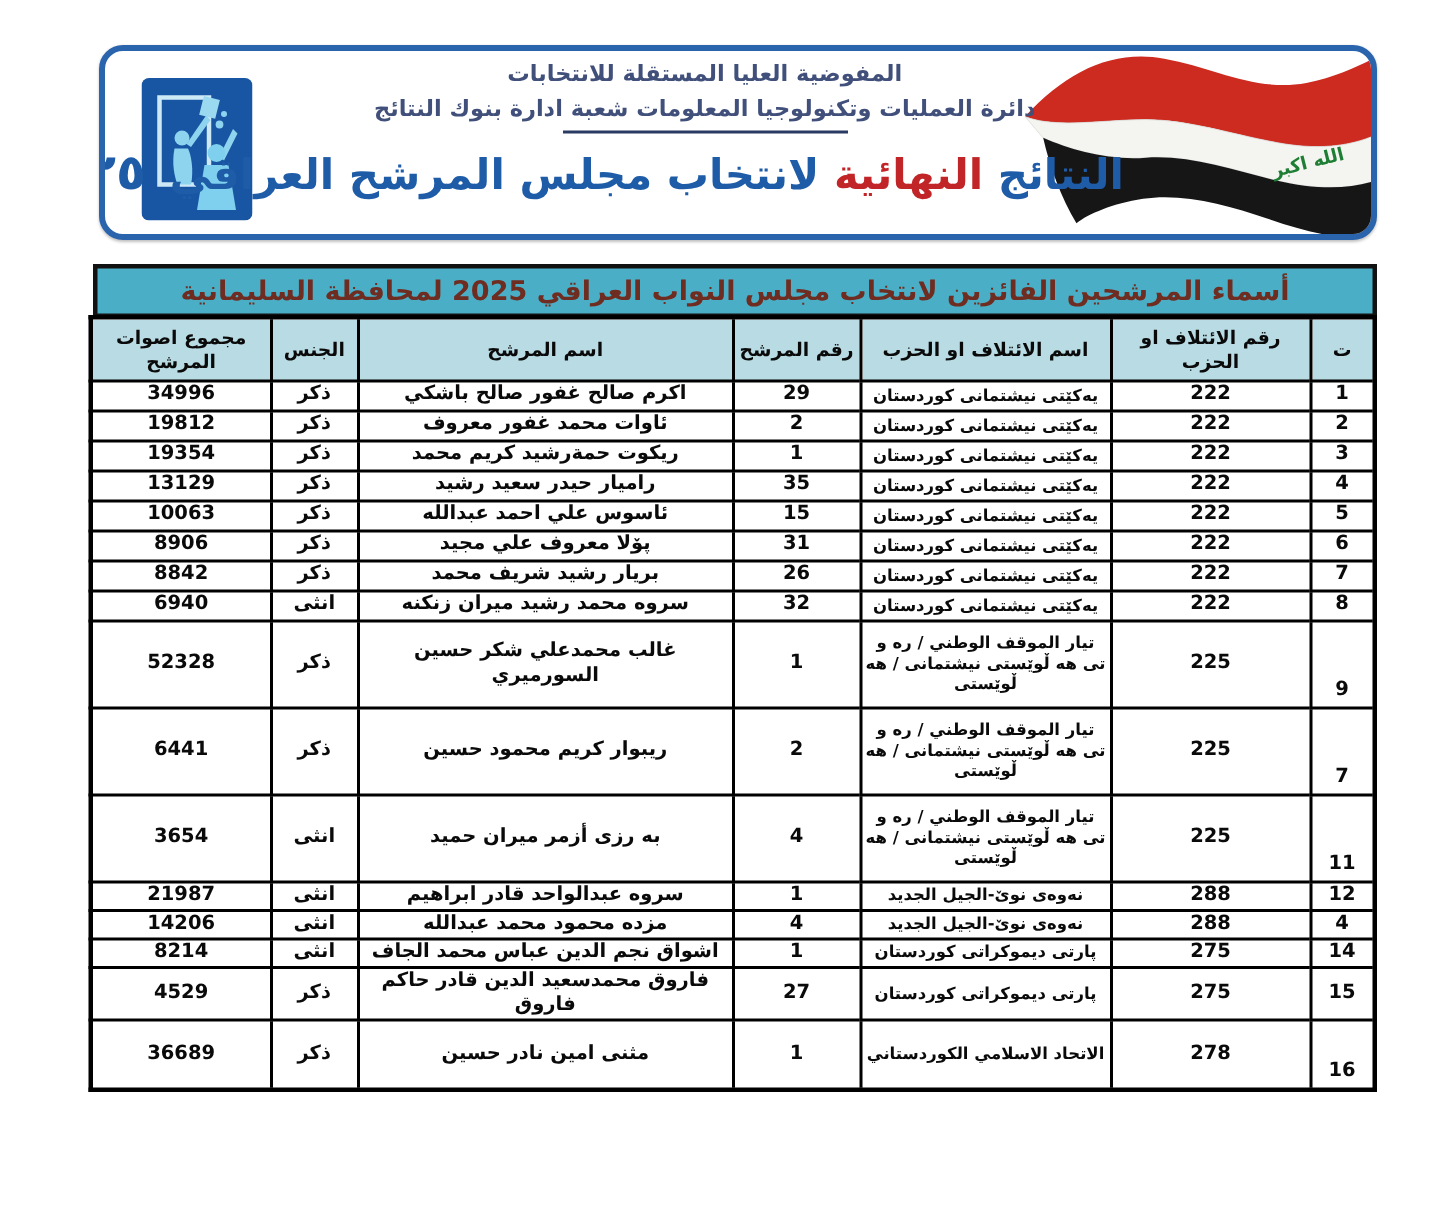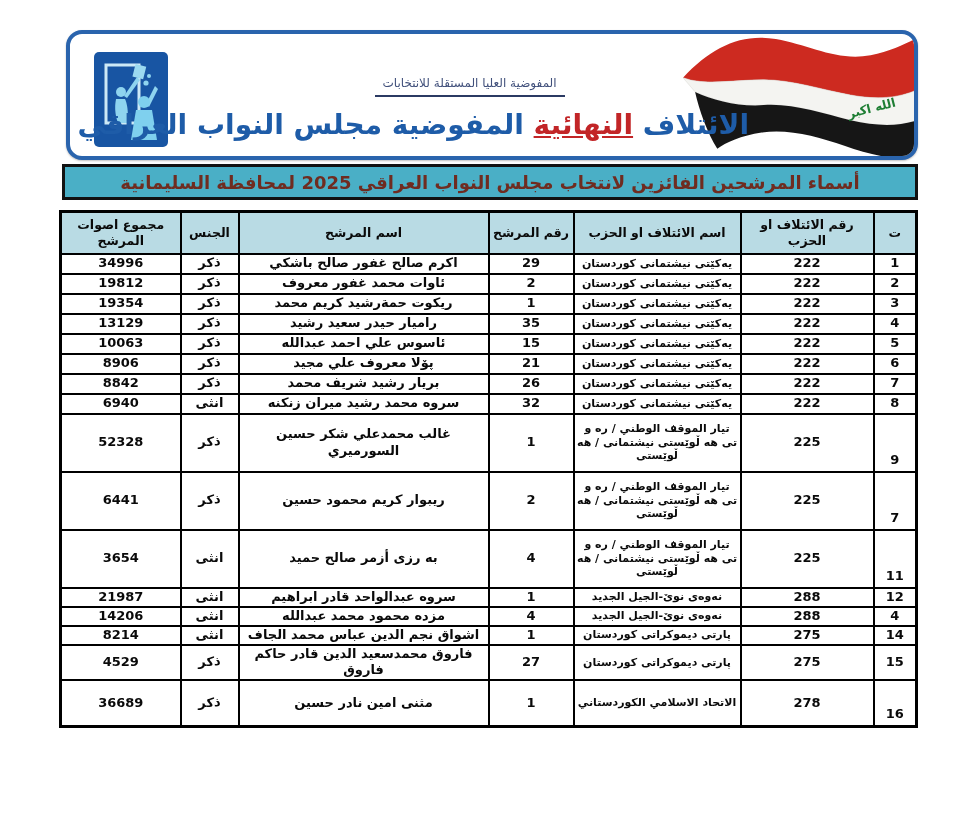--- a/index.html
+++ b/index.html
@@ -12,31 +12,31 @@
     position:absolute;top:30px;left:66px;width:844px;height:122px;
     background:#fff;border:4px solid var(--banner_border,#2a64ad);
     border-radius:16px;overflow:hidden;box-shadow:0 1px 2px rgba(0,0,0,.25);
   }
   .logo{position:absolute;top:18px;left:24px;width:74px;height:95px;}
   .flag{position:absolute;top:-3px;right:-3px;width:234px;height:134px;}
   .flag-text{fill:var(--flag_green,#1e7e34);font-weight:bold;font-size:12px;}
   .banner-text{
     position:absolute;top:4px;left:120px;right:165px;text-align:center;
   }
-  .org-line{font-size:12px;color:var(--org_text,#41507b);line-height:1.55;font-weight:normal;margin-top:36px;}
+  .org-line{font-size:15px;color:var(--org_text,#41507b);line-height:1.55;font-weight:bold;}
   .org-underline{width:190px;border-bottom:2px solid #2b3a63;margin:2px auto 2px;}
   .main-title{
     margin-top:6px;font-size:28px;font-weight:bold;color:var(--title_blue,#1e5ca8);
     white-space:nowrap;letter-spacing:-0.5px;
   }
-  .main-title .red{color:var(--title_red,#c22527);text-decoration:underline;}
+  .main-title .red{color:var(--title_red,#c22527);}
   .main-title .year{font-size:33px;margin-right:6px;letter-spacing:2px;}
   
   .subtitle-bar{
-    position:absolute;top:164px;left:62px;width:856px;height:36px;box-sizing:border-box;
+    position:absolute;top:176px;left:62px;width:856px;height:36px;box-sizing:border-box;
     background:var(--subtitle_bg,#4aafc6);border:3px solid #121212;
     display:flex;align-items:center;justify-content:center;
     font-size:18px;font-weight:bold;color:var(--subtitle_text,#6f2c20);
   }
   
   .table-wrap{position:absolute;top:210px;left:62px;width:856px;}
   table{width:100%;border-collapse:collapse;table-layout:fixed;border:3px solid #000;}
   th,td{
     border:2px solid #000;text-align:center;vertical-align:middle;
     font-weight:bold;color:#0a0a0a;padding:0 2px;overflow:hidden;box-sizing:border-box;
@@ -69,25 +69,26 @@
 
   <svg class="flag" viewBox="0 0 232 132" preserveAspectRatio="none">
     <path fill="#cd2a20" d="M0,46 C28,16 58,2 92,8 C126,14 152,30 186,24 C206,20 222,12 232,7 L232,58 C214,66 192,68 166,63 C138,58 108,48 80,48 C52,48 20,54 0,46 Z"></path>
     <path fill="#f4f4f1" stroke="#d9d9d6" stroke-width="0.5" d="M0,46 C20,54 52,48 80,48 C108,48 138,58 166,63 C192,68 214,66 232,58 L232,88 C214,94 192,94 166,88 C138,81 108,71 80,73 C56,75 30,68 12,60 Z"></path>
     <path fill="#161616" d="M12,60 C30,68 56,75 80,73 C108,71 138,81 166,88 C192,94 214,94 232,88 L232,124 C210,128 186,122 160,113 C134,104 104,96 78,100 C58,103 42,110 34,116 C24,100 16,78 12,60 Z"></path>
     <text class="flag-text" x="188" y="80" text-anchor="middle" transform="rotate(-14 188 80)">الله اكبر</text>
   </svg>
 
   <div class="banner-text">
     <div class="org-line">المفوضية العليا المستقلة للانتخابات</div>
+    <div class="org-line">دائرة العمليات وتكنولوجيا المعلومات  شعبة ادارة بنوك النتائج</div>
     <div class="org-underline"></div>
     <div class="main-title">
-      <span>الائتلاف</span>
+      <span>النتائج</span>
       <span class="red">النهائية</span>
-      <span>المفوضية مجلس النواب العراقي</span>
+      <span>لانتخاب مجلس المرشح العراقي</span>
       <span class="year">٢٠٢٥</span>
     </div>
   </div>
 </div>
 
 <div class="subtitle-bar">
   <span>أسماء المرشحين الفائزين لانتخاب مجلس النواب العراقي 2025 لمحافظة السليمانية</span>
 </div>
 
 <div class="table-wrap">
@@ -155,21 +156,21 @@
           <td>یەکێتی نیشتمانی کوردستان</td>
           <td>15</td>
           <td>ئاسوس علي احمد عبدالله</td>
           <td>ذكر</td>
           <td>10063</td>
         </tr>
         <tr style="height: 20px;">
           <td>6</td>
           <td>222</td>
           <td>یەکێتی نیشتمانی کوردستان</td>
-          <td>21</td>
+          <td>31</td>
           <td>پۆلا معروف علي مجيد</td>
           <td>ذكر</td>
           <td>8906</td>
         </tr>
         <tr style="height: 20px;">
           <td>7</td>
           <td>222</td>
           <td>یەکێتی نیشتمانی کوردستان</td>
           <td>26</td>
           <td>بريار رشيد شريف محمد</td>
@@ -201,21 +202,21 @@
           <td>2</td>
           <td>ريبوار كريم محمود حسين</td>
           <td>ذكر</td>
           <td>6441</td>
         </tr>
         <tr class="tall" style="height: 58px;">
           <td>11</td>
           <td>225</td>
           <td>تيار الموقف الوطني / ره و تی هه ڵوێستی نیشتمانی / هه ڵوێستی</td>
           <td>4</td>
-          <td>به رزى أزمر صالح حميد</td>
+          <td>به رزى أزمر ميران حميد</td>
           <td>انثى</td>
           <td>3654</td>
         </tr>
         <tr style="height: 19px;">
           <td>12</td>
           <td>288</td>
           <td>نەوەی نوێ-الجيل الجديد</td>
           <td>1</td>
           <td>سروه عبدالواحد قادر ابراهيم</td>
           <td>انثى</td>

